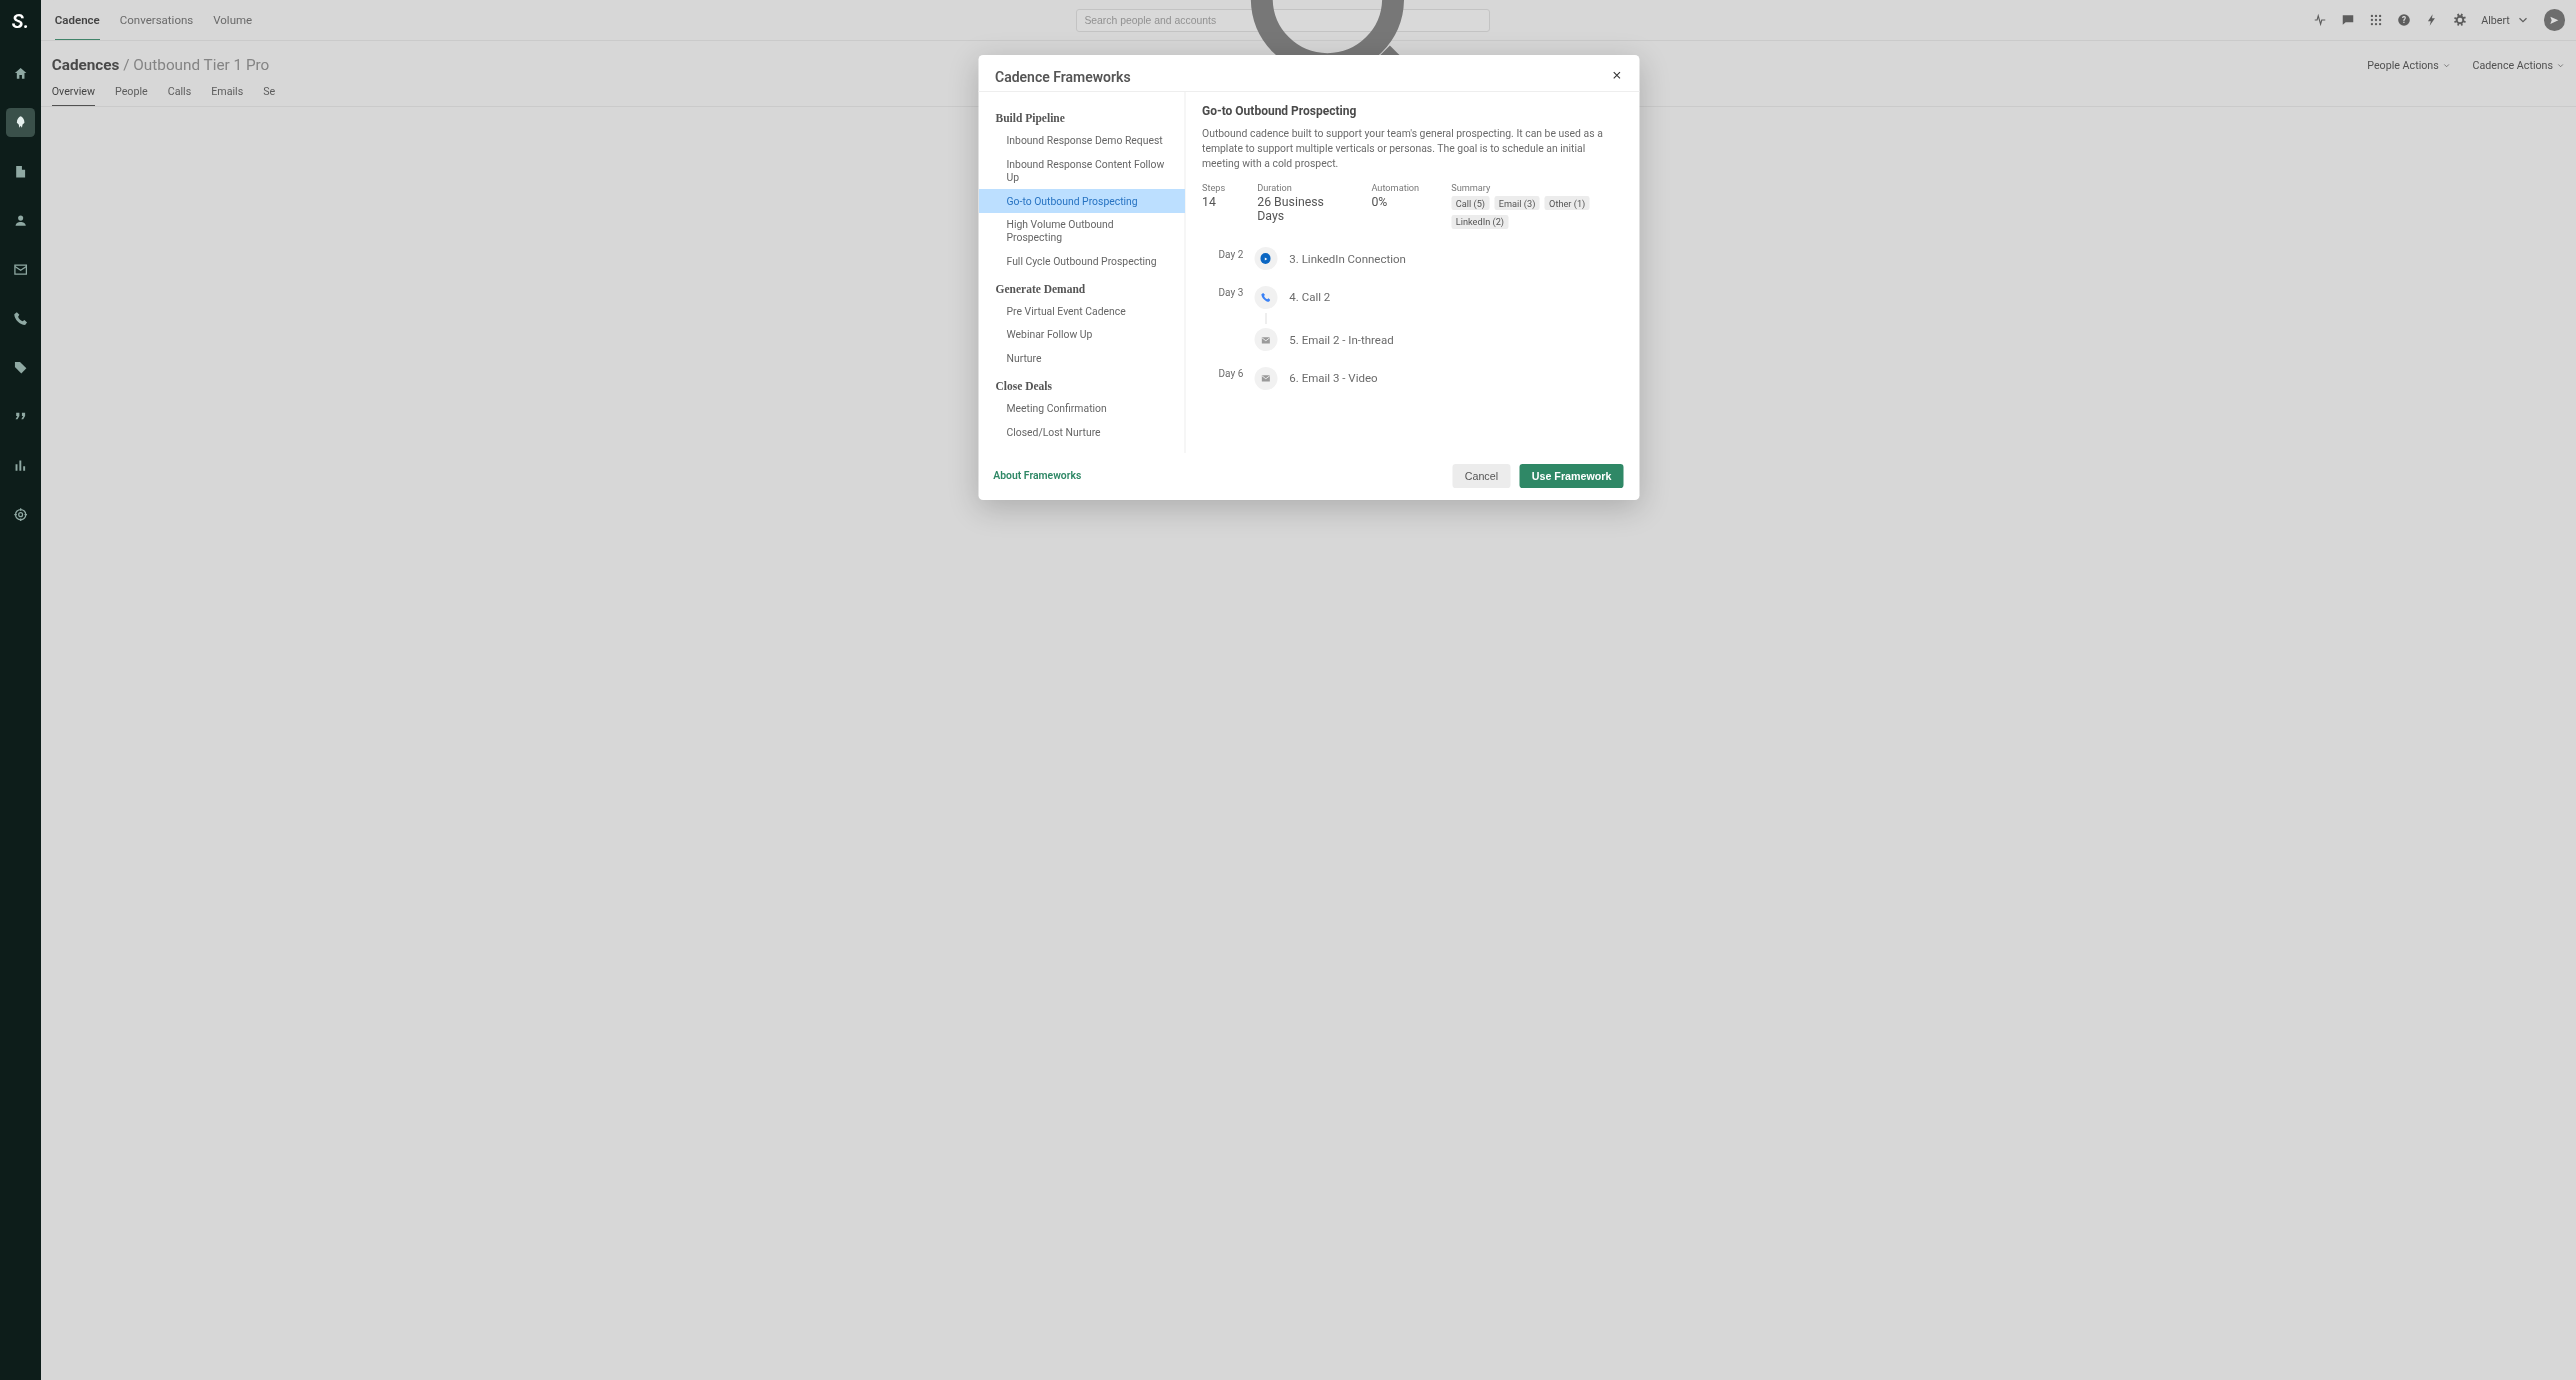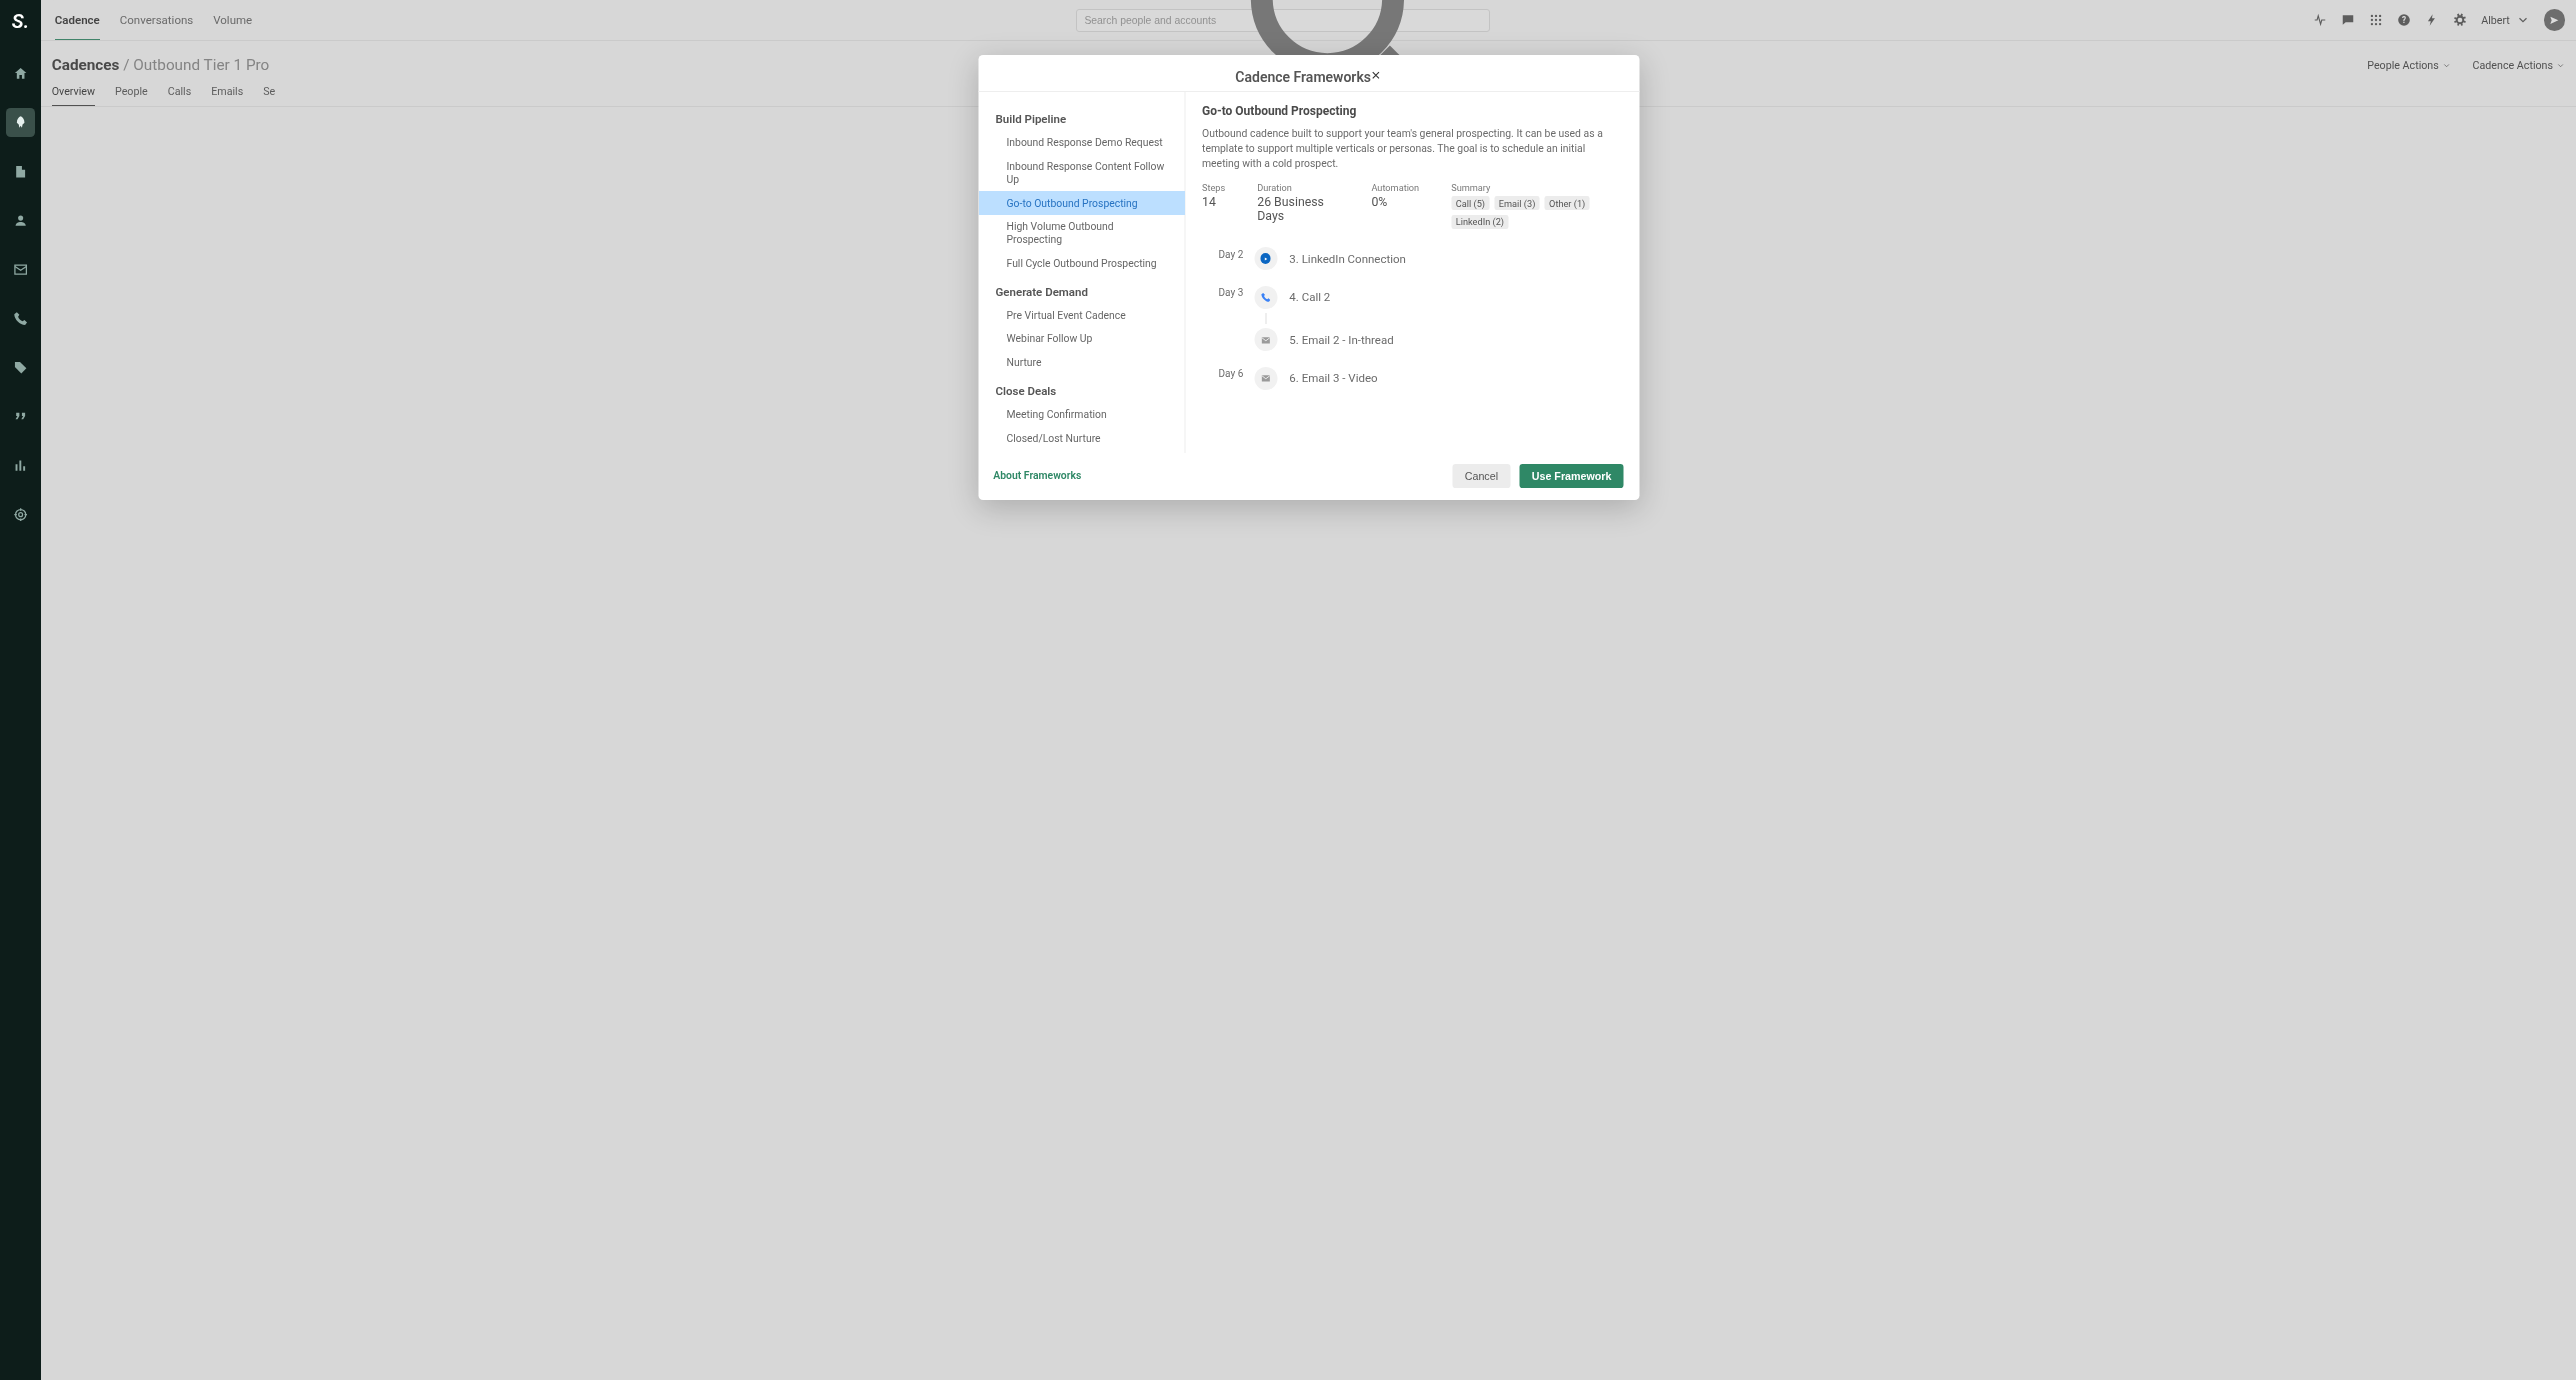--- a/index.html
+++ b/index.html
@@ -42,26 +42,26 @@
 
 .subtabs { display:flex; gap:20px; padding:4.6px 10.7px 0 10.7px; border-bottom:0.8px solid #e6e6e6; }
 .subtab { font-size:10.7px; color:#555; padding-bottom:7px; cursor:pointer; }
 .subtab.active { color:#333; border-bottom:1.5px solid #444; }
 
 
 .overlay { position:absolute; inset:0; background:rgba(120,120,120,0.25); }
 
 
 .modal { position:absolute; top:55px; left:50%; transform:translateX(-50%); width:661px; background:#fff; border-radius:4.6px; box-shadow:0 7.7px 31px rgba(0,0,0,.2); display:flex; flex-direction:column; max-height:445px;}
-.modal-head { padding:14px 17px 6.1px 17px; display:flex; align-items:center; justify-content:center; }
+.modal-head { padding:14px 17px 6.1px 17px; display:flex; align-items:center; justify-content:space-between; }
 .modal-title { font-size:14px; font-weight:600; color:#555; }
 .modal-close { cursor:pointer; color:#444; font-size:10.7px;}
 .modal-body { flex:1; display:flex; overflow:hidden; border-top:0.8px solid #eee;}
 .modal-side { width:207px; border-right:0.8px solid #eee; overflow-y:auto; padding:10.7px 0;}
-.cat { padding:4.6px 17px; font-weight:600; font-size:11.5px; color:#555; margin-top:4.6px;}
+.cat { padding:4.6px 17px; font-weight:600; font-size:11.5px; color:#555; margin-top:4.6px;font-family:Liberation Serif, serif;}
 .fw-item { padding:5.4px 17px 5.4px 28px; font-size:10.4px; color:#666; cursor:pointer;}
 .fw-item.active { background:#bcdfff; color:#2773c2; }
 .modal-main { flex:1; padding:12.3px 17px 0 17px; overflow:hidden; display:flex; flex-direction:column;}
 .fw-title { font-size:12px; font-weight:700; color:#4a4a4a; margin-bottom:7.7px;}
 .fw-desc { font-size:10.4px; color:#6b6b6b; line-height:1.45; margin-bottom:10.7px;}
 .stats { display:flex; gap:32px; margin-bottom:14px; align-items:flex-start;}
 .stat-lbl { font-size:9.2px; color:#7a7a7a; margin-bottom:1.5px;}
 .stat-val { font-size:12.3px; color:#555; }
 .summary-pills { display:flex; gap:4.6px; flex-wrap:wrap; margin-top:3.1px;}
 .pill { background:#ececec; color:#555; font-size:9.2px; padding:1.5px 4.6px; border-radius:2.3px;}

